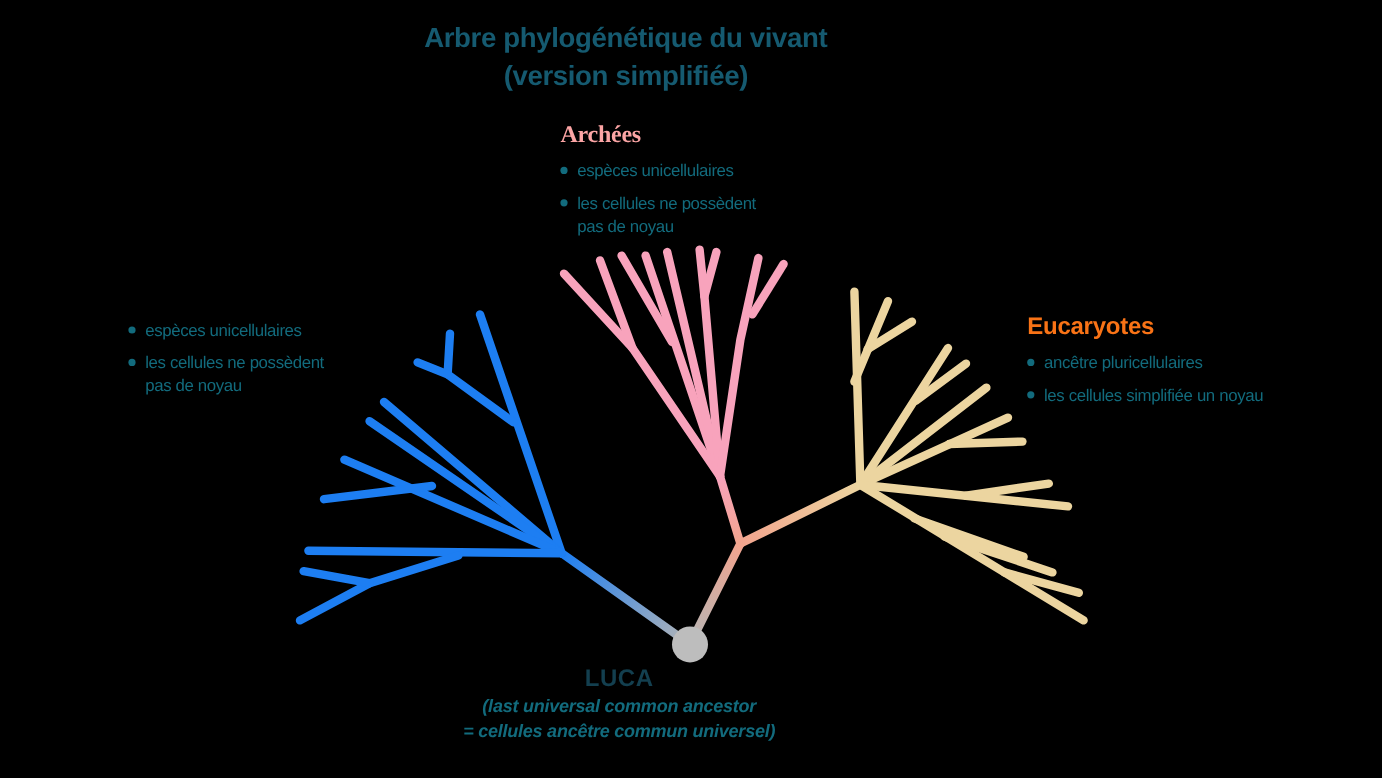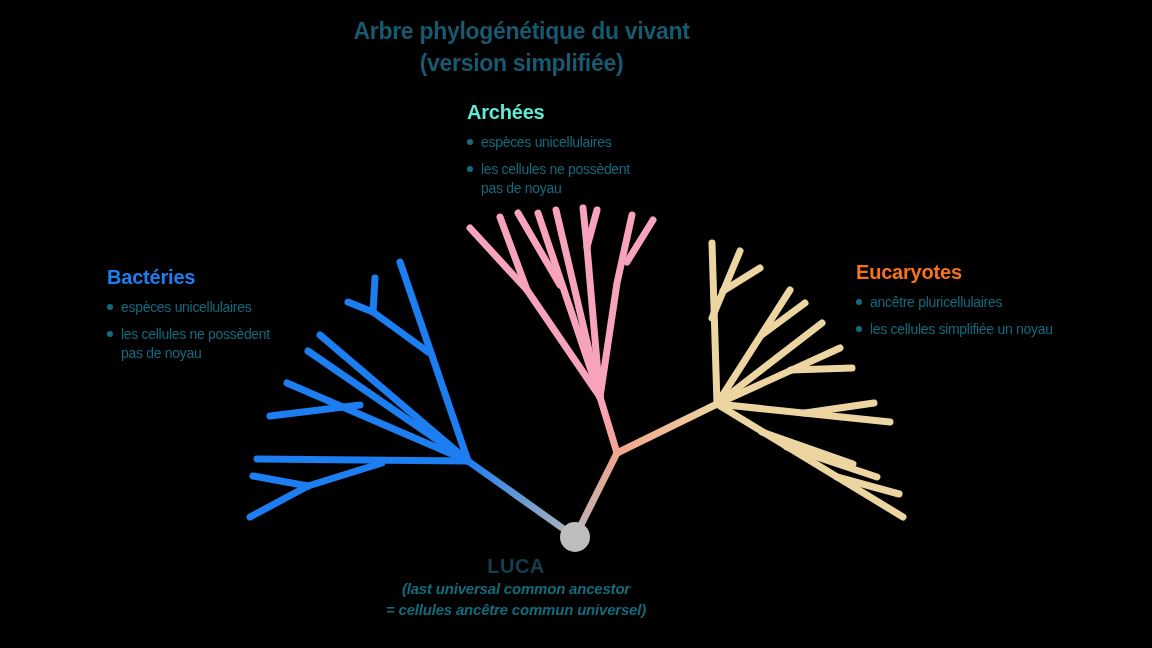--- a/index.html
+++ b/index.html
@@ -15,21 +15,21 @@
   .title-block{top:15px;left:0;width:1043px;text-align:center;color:#155a70;}
   .title-line{font-size:23px;font-weight:700;line-height:32px;letter-spacing:-0.3px;}
   
   #tree-svg{position:absolute;top:0;left:0;}
   
   .group-title{font-size:20px;font-weight:700;letter-spacing:-0.2px;margin-bottom:9px;}
   .bullet{display:flex;align-items:flex-start;margin-bottom:8px;}
   .dot{width:6px;height:6px;border-radius:50%;background:#126b7d;margin-top:6px;margin-right:8px;flex:none;}
   .bullet-text{font-size:14px;font-weight:400;line-height:19px;letter-spacing:-0.3px;color:#126b7d;}
   .archaea-block{left:467px;top:101px;}
-  .archaea-block .group-title{color:#5eead4;}
+  .archaea-block .group-title{color:#fca5a5;font-family:Liberation Serif, serif;}
   .bacteria-block{left:107px;top:266px;}
   .bacteria-block .group-title{color:#1d7ef2;}
   .eucaryote-block{left:856px;top:261px;}
   .eucaryote-block .group-title{color:#f97316;}
   
   .luca-block{top:554px;left:0;width:1032px;text-align:center;}
   .luca-name{font-size:20px;font-weight:700;letter-spacing:0.5px;color:#133f4f;line-height:24px;}
   .luca-sub{font-size:15px;font-weight:700;font-style:italic;letter-spacing:-0.2px;color:#126b7d;line-height:21px;}
   .luca-sub:first-of-type{margin-top:5px;}
 </style>
@@ -111,21 +111,20 @@
   <div class="bullet">
     <span class="dot"></span>
     <div class="bullet-text">
       <div>les cellules ne possèdent</div>
       <div>pas de noyau</div>
     </div>
   </div>
 </div>
 
 <div class="abs bacteria-block">
-  <div class="group-title">Bactéries</div>
   <div class="bullet">
     <span class="dot"></span>
     <div class="bullet-text">
       <div>espèces unicellulaires</div>
     </div>
   </div>
   <div class="bullet">
     <span class="dot"></span>
     <div class="bullet-text">
       <div>les cellules ne possèdent</div>

